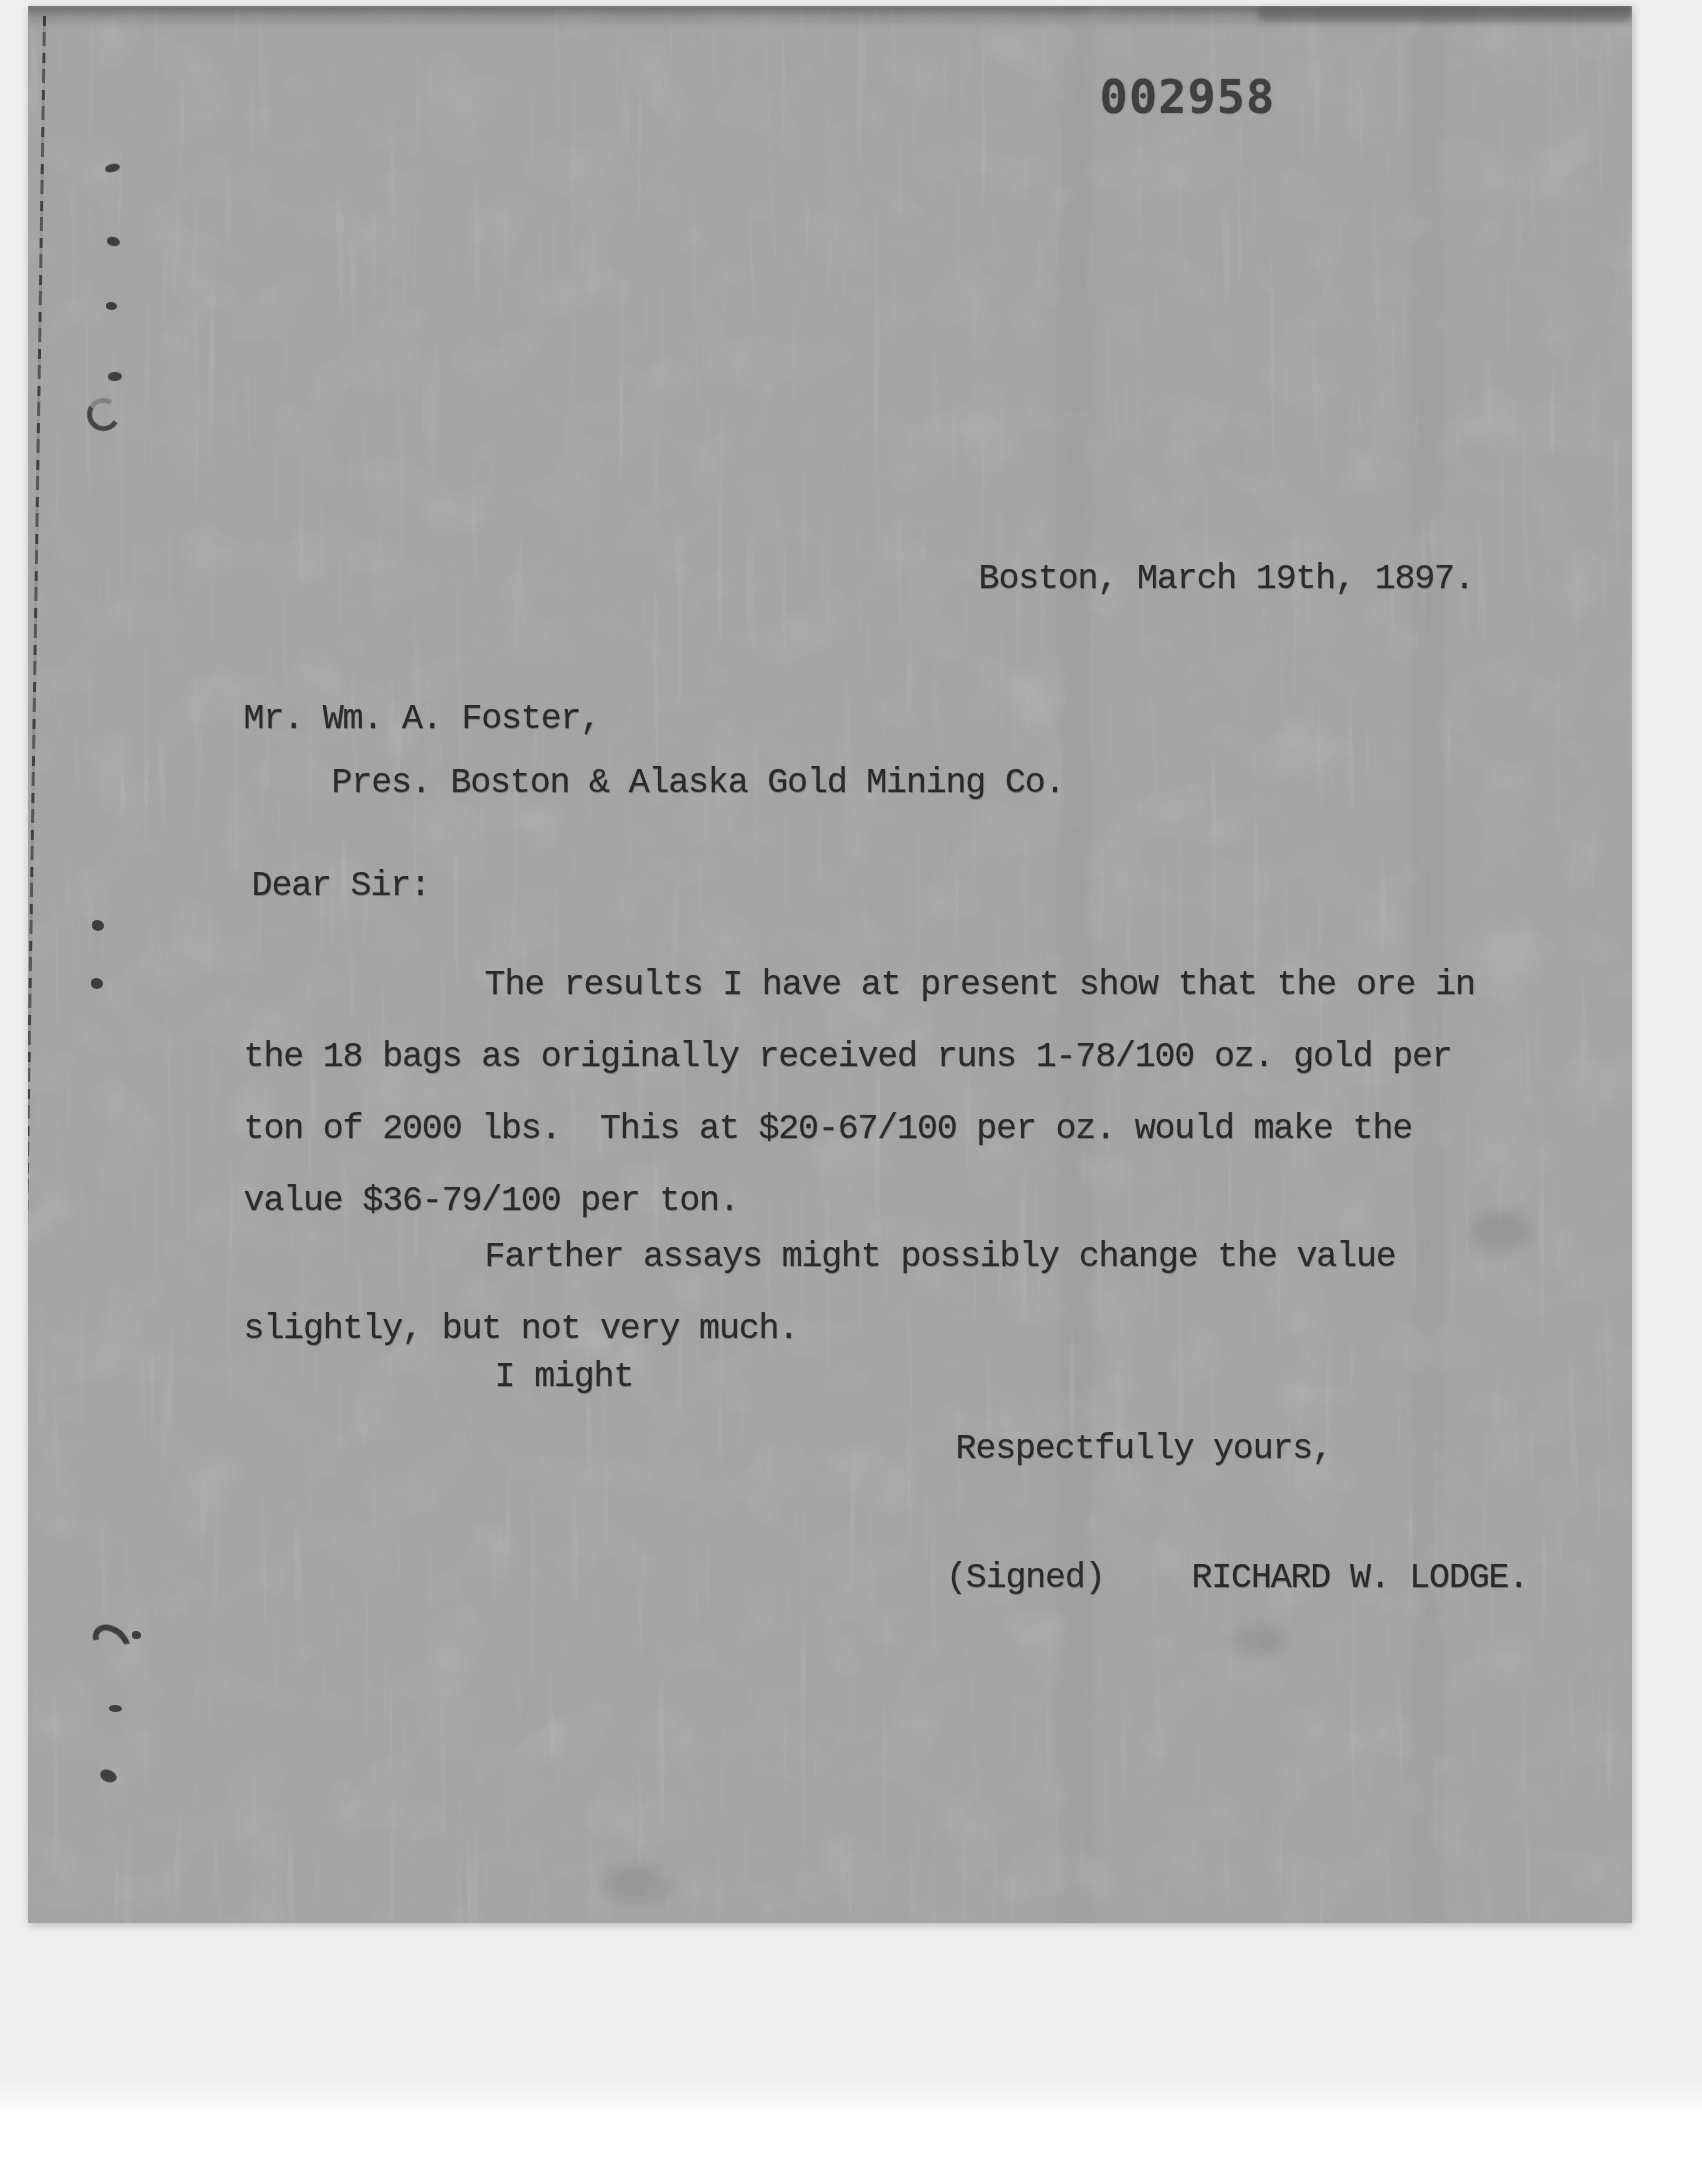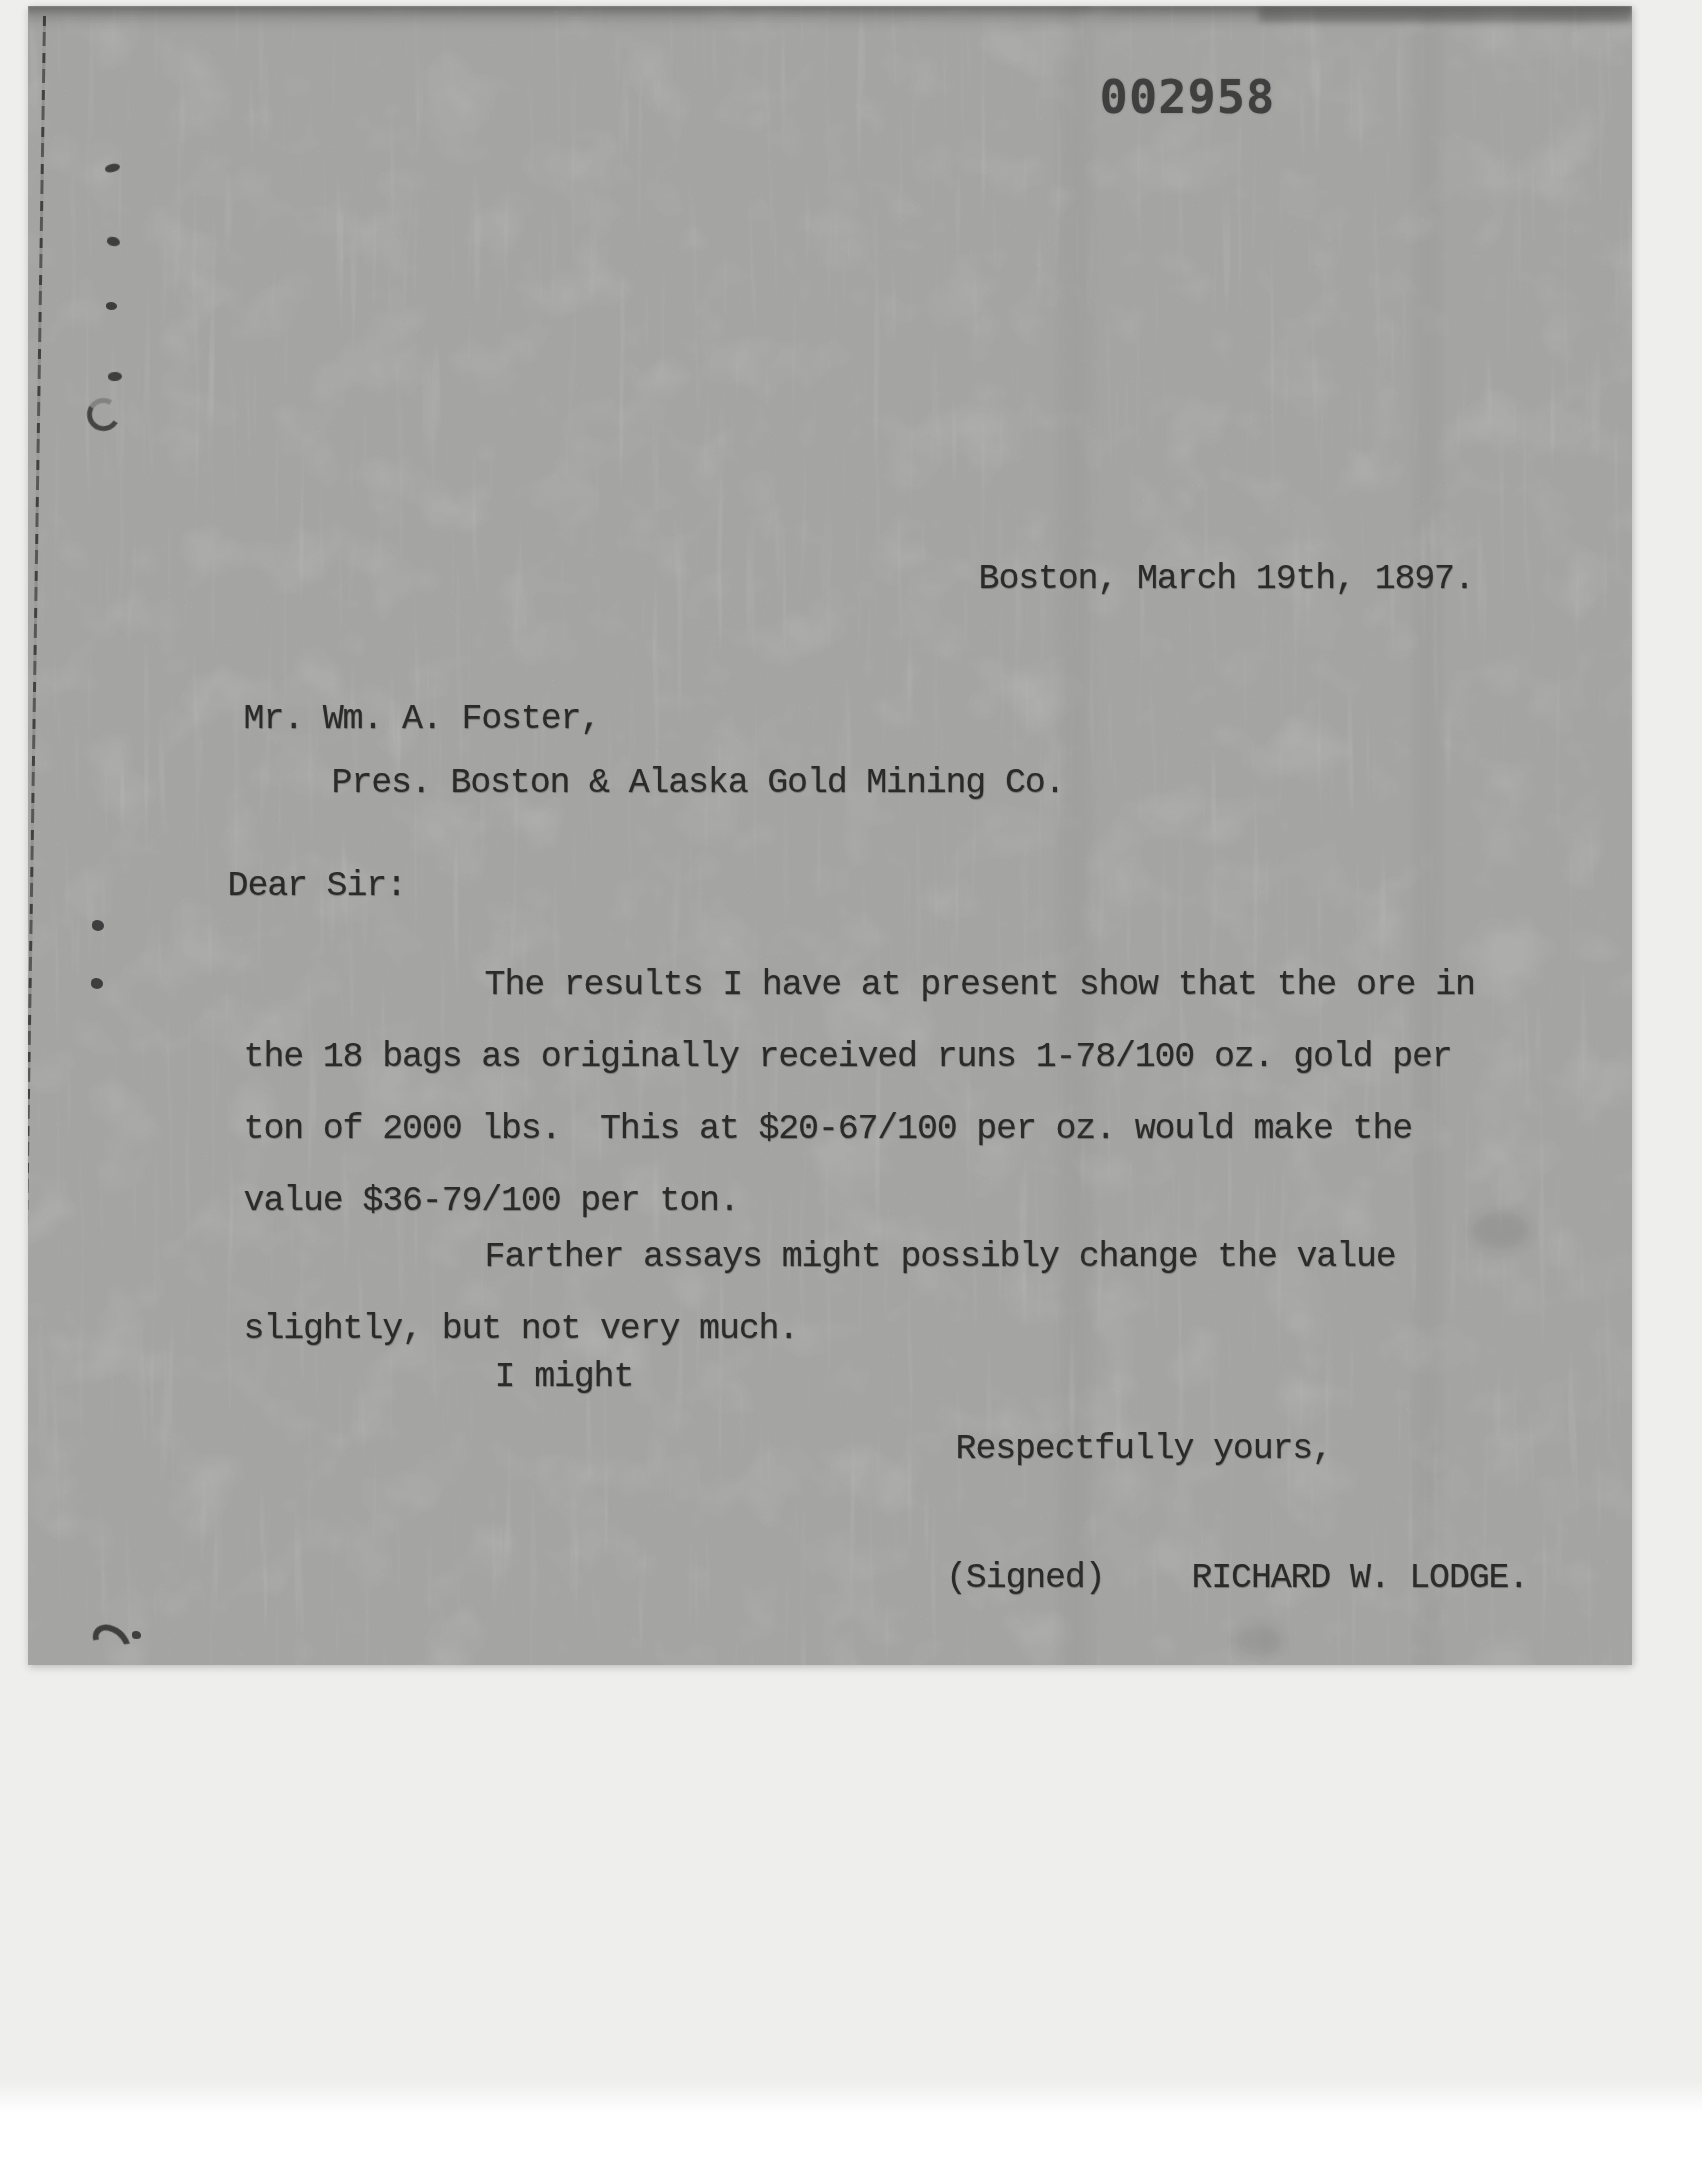--- a/index.html
+++ b/index.html
@@ -10,21 +10,21 @@
   }
   *{box-sizing:border-box;}
   html,body{margin:0;padding:0;}
   body{background:#ffffff;font-family:"Liberation Mono","DejaVu Sans Mono",monospace;}
   .screen{
     position:relative;width:1702px;height:2167px;overflow:hidden;
     background:var(--backdrop);
   }
   
   .page{
-    position:absolute;left:27.6px;top:5.9px;width:1604px;height:1659px;
+    position:absolute;left:27.6px;top:5.9px;width:1604px;height:1917px;
     background:var(--paper);
     box-shadow:0 3px 7.9px rgba(0,0,0,0.16), 3px 0 5.9px rgba(0,0,0,0.07);
     overflow:hidden;
     text-decoration:underline;
   }
   .grain{position:absolute;left:0;top:0;z-index:4;pointer-events:none;}
   
   .top-smudge{
     position:absolute;left:0;top:0;width:100%;height:25.6px;z-index:3;
     background:linear-gradient(180deg, rgba(75,75,75,.50) 0%, rgba(110,110,110,.22) 42%, rgba(140,140,140,.08) 72%, rgba(140,140,140,0) 100%);
@@ -86,21 +86,21 @@
   .stamp{
     position:absolute;left:1072px;top:63px;z-index:2;
     font-family:"DejaVu Sans Mono",monospace;font-weight:700;font-size:47px;
     letter-spacing:1px;color:var(--stamp_ink);opacity:.92;filter:blur(0.6px);
     text-shadow:0 0 2px rgba(110,110,110,.55);
   }
   .letterhead{left:209px;top:429px;width:485px;text-align:center;line-height:34px;}
   .dateline{left:951px;top:556px;}
   .recipient-name{left:216px;top:696px;}
   .recipient-title{left:304px;top:760px;}
-  .salutation{left:200px;top:863px;}
+  .salutation{left:224px;top:863px;}
   .body-block{left:216px;top:943px;width:1273px;line-height:72px;white-space:normal;}
   .body-block p{margin:0;text-indent:241px;white-space:pre-wrap;}
   .body-block p + p{margin-top:-15.8px;}
   .closing-intro{left:467px;top:1354px;}
   .closing{left:928px;top:1426px;}
   .signature{left:760px;top:1520px;}
   .sig-name{margin-left:87px;}
 </style>
 </head>
 <body>

